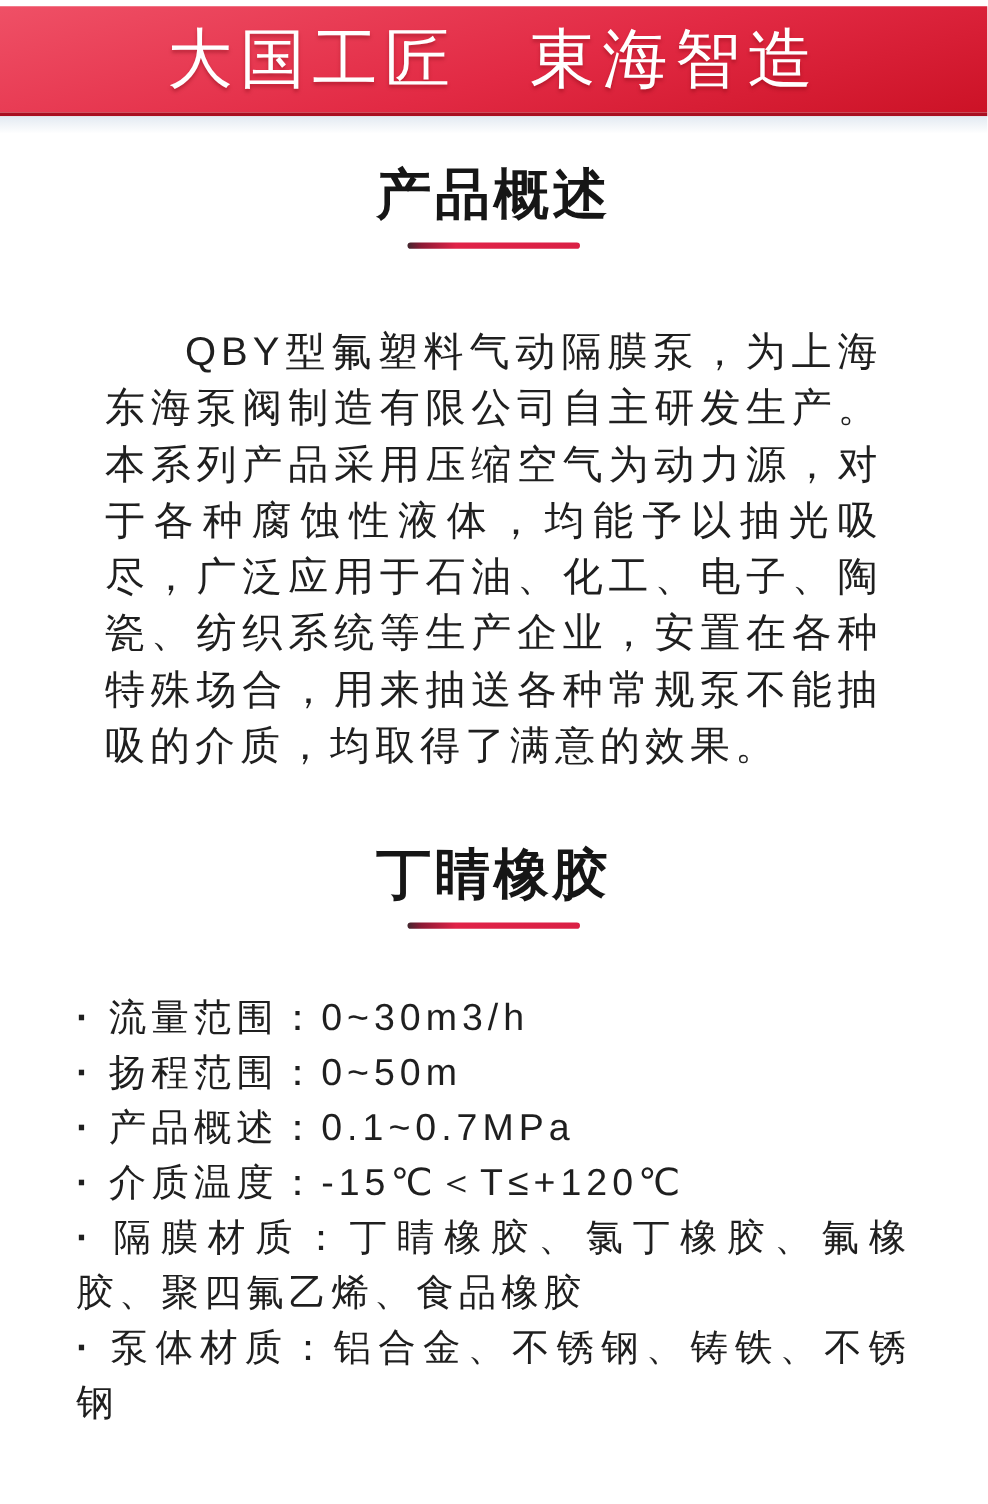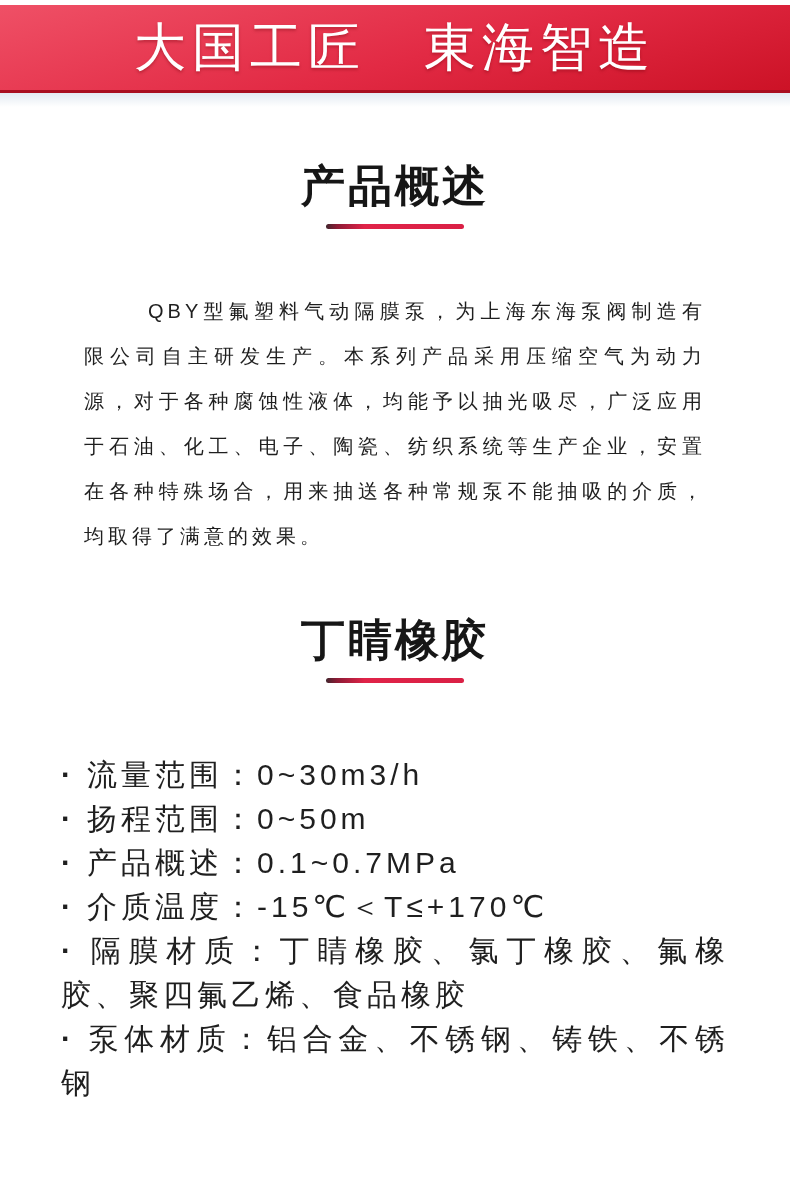--- a/index.html
+++ b/index.html
@@ -32,51 +32,51 @@
     font-weight: normal;
     color: #ffffff;
     letter-spacing: 6px;
     text-shadow: 0 2px 3px rgba(110, 0, 12, 0.35);
     white-space: nowrap;
   }
   .banner-shadow {
     height: 14px;
     background: linear-gradient(#e3eaf2, #ffffff);
   }
-  .section-overview { margin-top: 54px; }
+  .section-overview { margin-top: 24px; }
   .section-working  { margin-top: 56px; }
   .section-title {
     margin: 0;
     text-align: center;
     font-size: 44px;
     line-height: 50px;
     font-weight: bold;
     color: #161616;
     letter-spacing: 3px;
   }
   .title-underline {
     width: 138px;
     height: 5px;
     margin: 13px auto 0;
     border-radius: 3px;
     background: linear-gradient(90deg, #42262e 0%, #8c1b35 8%, #e02348 28%, #da2045 100%);
   }
   .paragraph {
     width: 622px;
     margin: 60px auto 0;
-    font-size: 20px;
+    font-size: 32px;
     line-height: 45px;
     letter-spacing: 4px;
     text-align: justify;
     text-indent: 64px;
     color: #1f1f1f;
   }
   .conditions-list {
     list-style: none;
-    margin: 70px auto 0;
+    margin: 50px auto 0;
     padding: 0;
     width: 668px;
   }
   .condition-item {
     font-size: 30px;
     line-height: 44px;
     letter-spacing: 4px;
     text-align: justify;
     color: #1f1f1f;
   }
@@ -113,21 +113,21 @@
       <li class="condition-item">
         <span class="bullet">·</span><span>流量范围：0~30m3/h</span>
       </li>
       <li class="condition-item">
         <span class="bullet">·</span><span>扬程范围：0~50m</span>
       </li>
       <li class="condition-item">
         <span class="bullet">·</span><span>产品概述：0.1~0.7MPa</span>
       </li>
       <li class="condition-item">
-        <span class="bullet">·</span><span>介质温度：-15℃＜T≤+170℃</span>
+        <span class="bullet">·</span><span>介质温度：-15℃＜T≤+120℃</span>
       </li>
       <li class="condition-item">
         <span class="bullet">·</span><span>隔膜材质：丁睛橡胶、氯丁橡胶、氟橡胶、聚四氟乙烯、食品橡胶</span>
       </li>
       <li class="condition-item">
         <span class="bullet">·</span><span>泵体材质：铝合金、不锈钢、铸铁、不锈钢</span>
       </li>
     </ul>
   </section>
 

